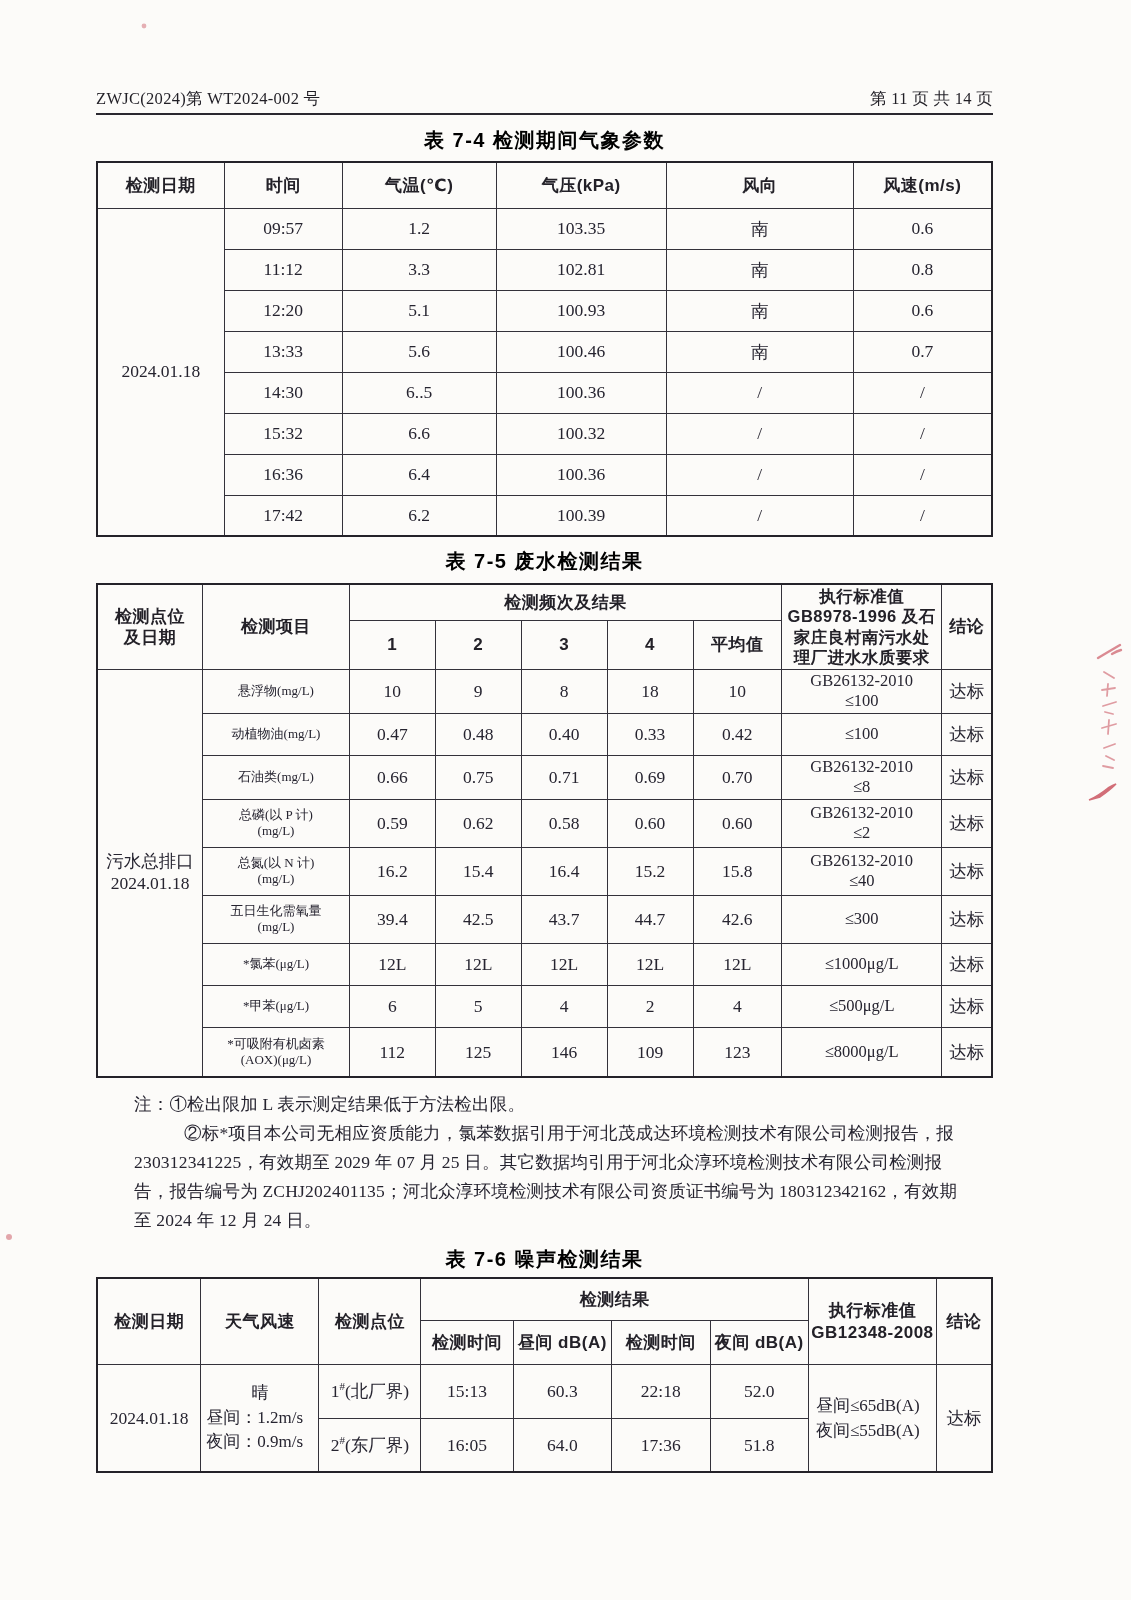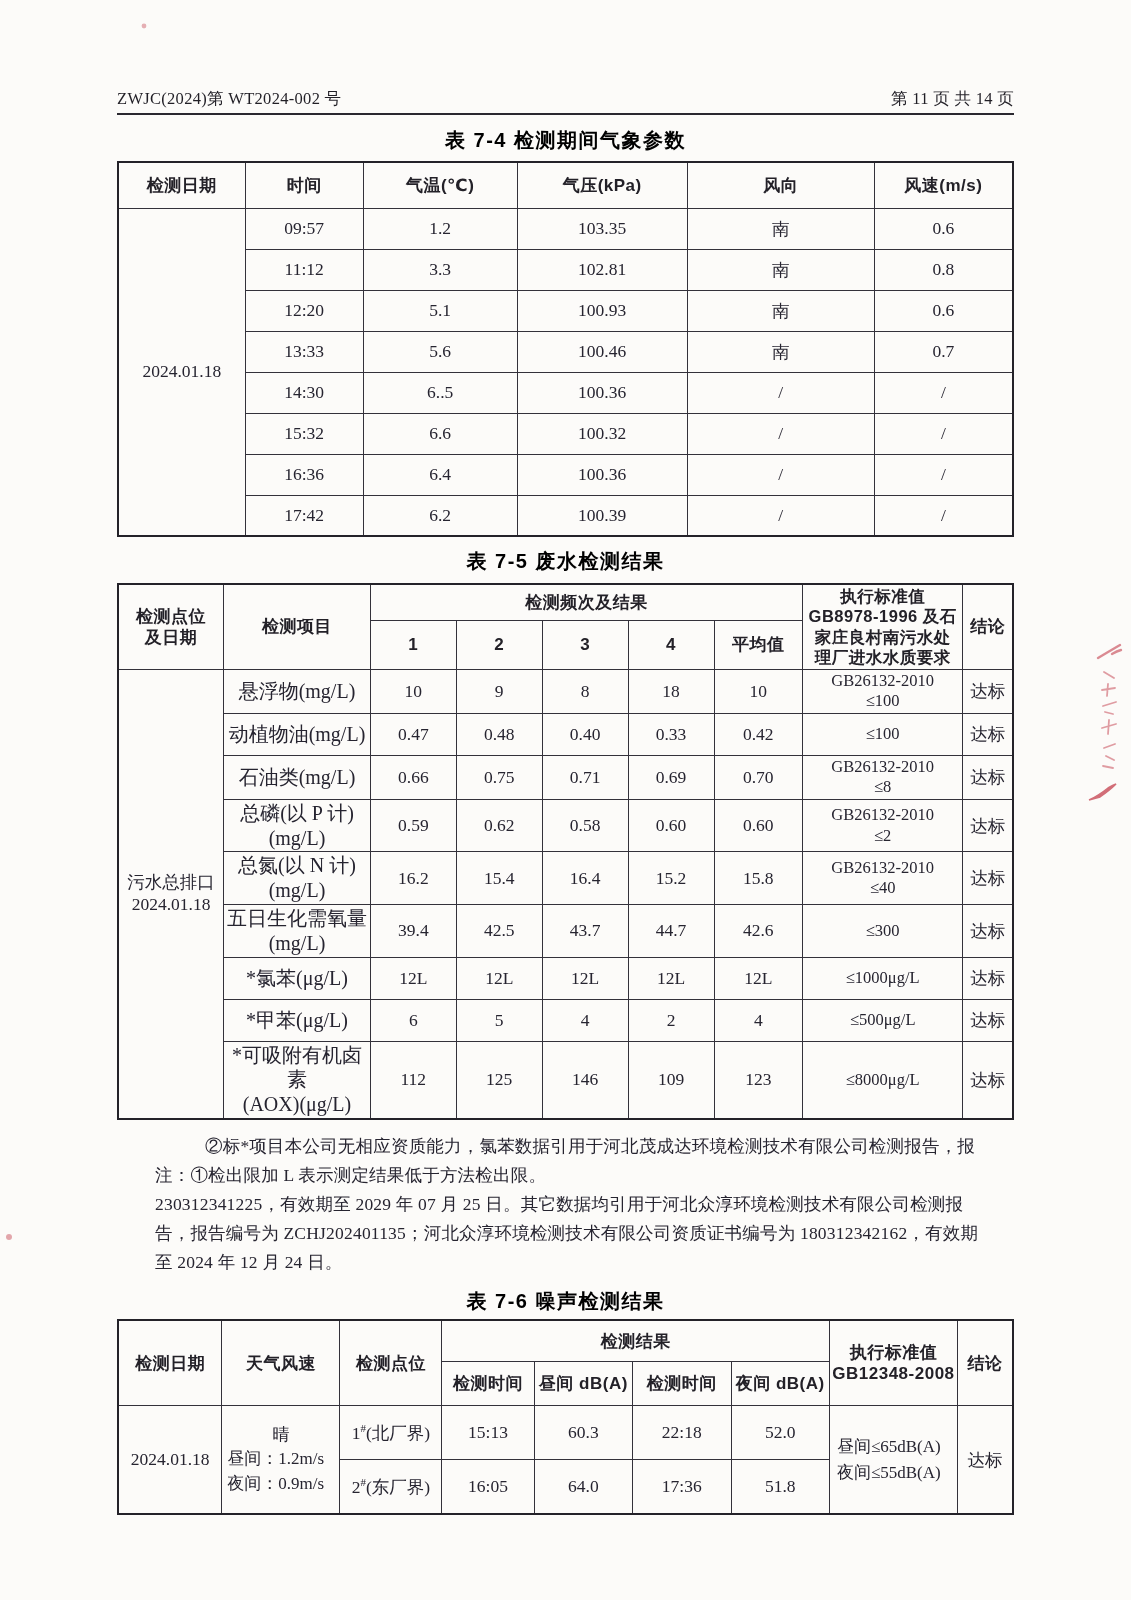--- a/index.html
+++ b/index.html
@@ -1,21 +1,21 @@
 <!DOCTYPE html>
 <html><head>
 <meta charset="utf-8">
 <style>
   html,body{margin:0;padding:0;background:#ffffff;}
   .page{
     position:relative;width:1131px;height:1600px;margin:0 auto;
     background:#fcfbf9;color:#211f26;overflow:hidden;
     font-family:"Liberation Serif","DejaVu Serif",serif;
   }
-  .content{position:absolute;left:117px;top:88px;width:897px;}
+  .content{position:absolute;left:96px;top:88px;width:897px;}
   .doc-header{
     display:flex;justify-content:space-between;align-items:flex-end;
     border-bottom:2px solid #2a2830;padding-bottom:3px;
     font-size:16.5px;letter-spacing:.3px;
   }
   .tbl-title{
     text-align:center;font-weight:700;font-size:20px;letter-spacing:1.5px;
     font-family:"Liberation Sans","DejaVu Sans",sans-serif;color:#000000;
   }
   .title-74{margin:12px 0 7px 0;}
@@ -30,22 +30,22 @@
     font-family:"Liberation Sans","DejaVu Sans",sans-serif;
     font-weight:700;font-size:17px;letter-spacing:.5px;color:#232128;
   }
   td{font-size:17.5px;color:#262430;}
   .pre{white-space:pre-line;line-height:1.24;margin-top:38px;}
   .t74 tr.hd{height:46px;}
   .t74 tr.r{height:41px;}
   .t75 tr.hd1{height:36px;}
   .t75 tr.hd2{height:48px;}
   .t75 .std{font-size:16.5px;}
-  .t75 .item{font-size:20px;}
-  .h44{height:44px;} .h42{height:42px;} .h48{height:48px;} .h50{height:58px;}
+  .t75 .item{font-size:13px;}
+  .h44{height:44px;} .h42{height:42px;} .h48{height:48px;} .h50{height:50px;}
   .t76 tr.hd1{height:42px;}
   .t76 tr.hd2{height:44px;}
   .t76 tr.r{height:54px;}
   .t76 td sup{font-size:11px;vertical-align:super;line-height:0;}
   .weather-cell div{line-height:1.45;font-size:17px;}
   .weather-line{text-align:left;padding-left:3px;}
   .std-cell{white-space:pre-line;text-align:left;padding-left:7px;font-size:17px;line-height:1.5;margin-left:48px;}
   .notes{margin-top:12px;padding-left:38px;font-size:17.5px;color:#262430;}
   .notes .line{line-height:29px;letter-spacing:.2px;}
   .notes .indent{text-indent:50px;}
@@ -272,22 +272,22 @@
         <td>146</td>
         <td>109</td>
         <td>123</td>
         <td class="pre std">≤8000μg/L</td>
         <td>达标</td>
       </tr>
     </tbody>
       </table>
 
     <div class="notes">
+      <div class="line">注：①检出限加 L 表示测定结果低于方法检出限。</div>
       <div class="line indent">②标*项目本公司无相应资质能力，氯苯数据引用于河北茂成达环境检测技术有限公司检测报告，报</div>
-      <div class="line">注：①检出限加 L 表示测定结果低于方法检出限。</div>
       <div class="line">230312341225，有效期至 2029 年 07 月 25 日。其它数据均引用于河北众淳环境检测技术有限公司检测报</div>
       <div class="line">告，报告编号为 ZCHJ202401135；河北众淳环境检测技术有限公司资质证书编号为 180312342162，有效期</div>
       <div class="line">至 2024 年 12 月 24 日。</div>
     </div>
 
     <div class="tbl-title title-76">表 7-6 噪声检测结果</div>
 
     <table class="t76">
       <colgroup>
         <col style="width:11.6%">

